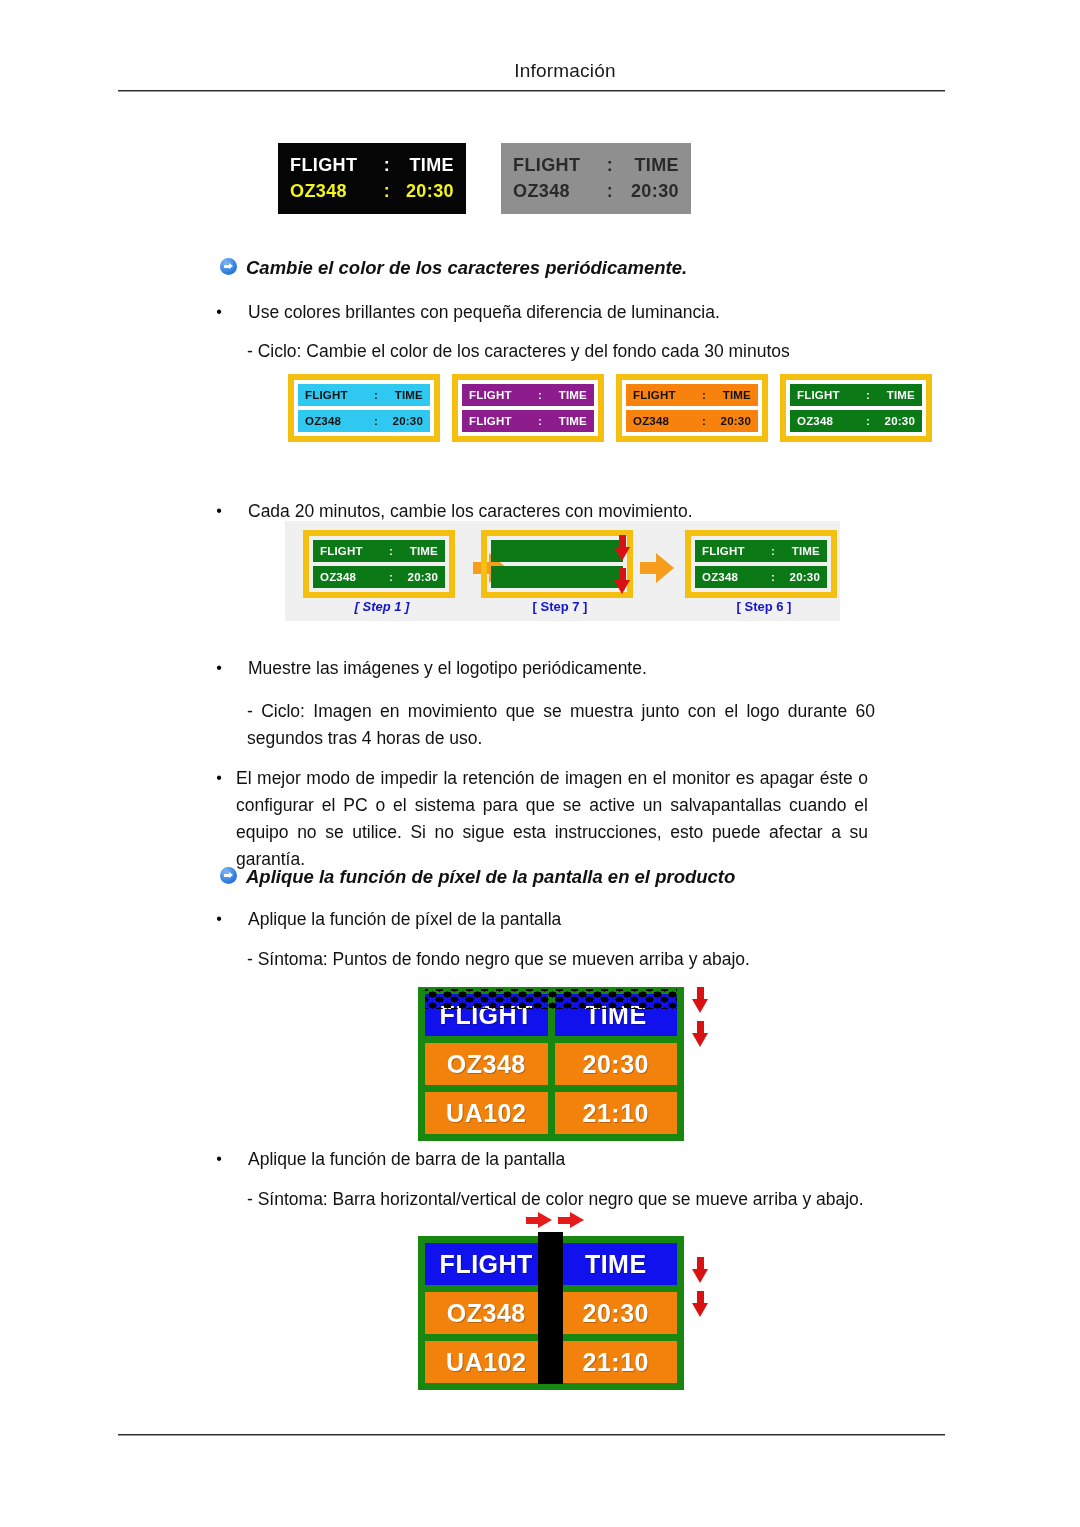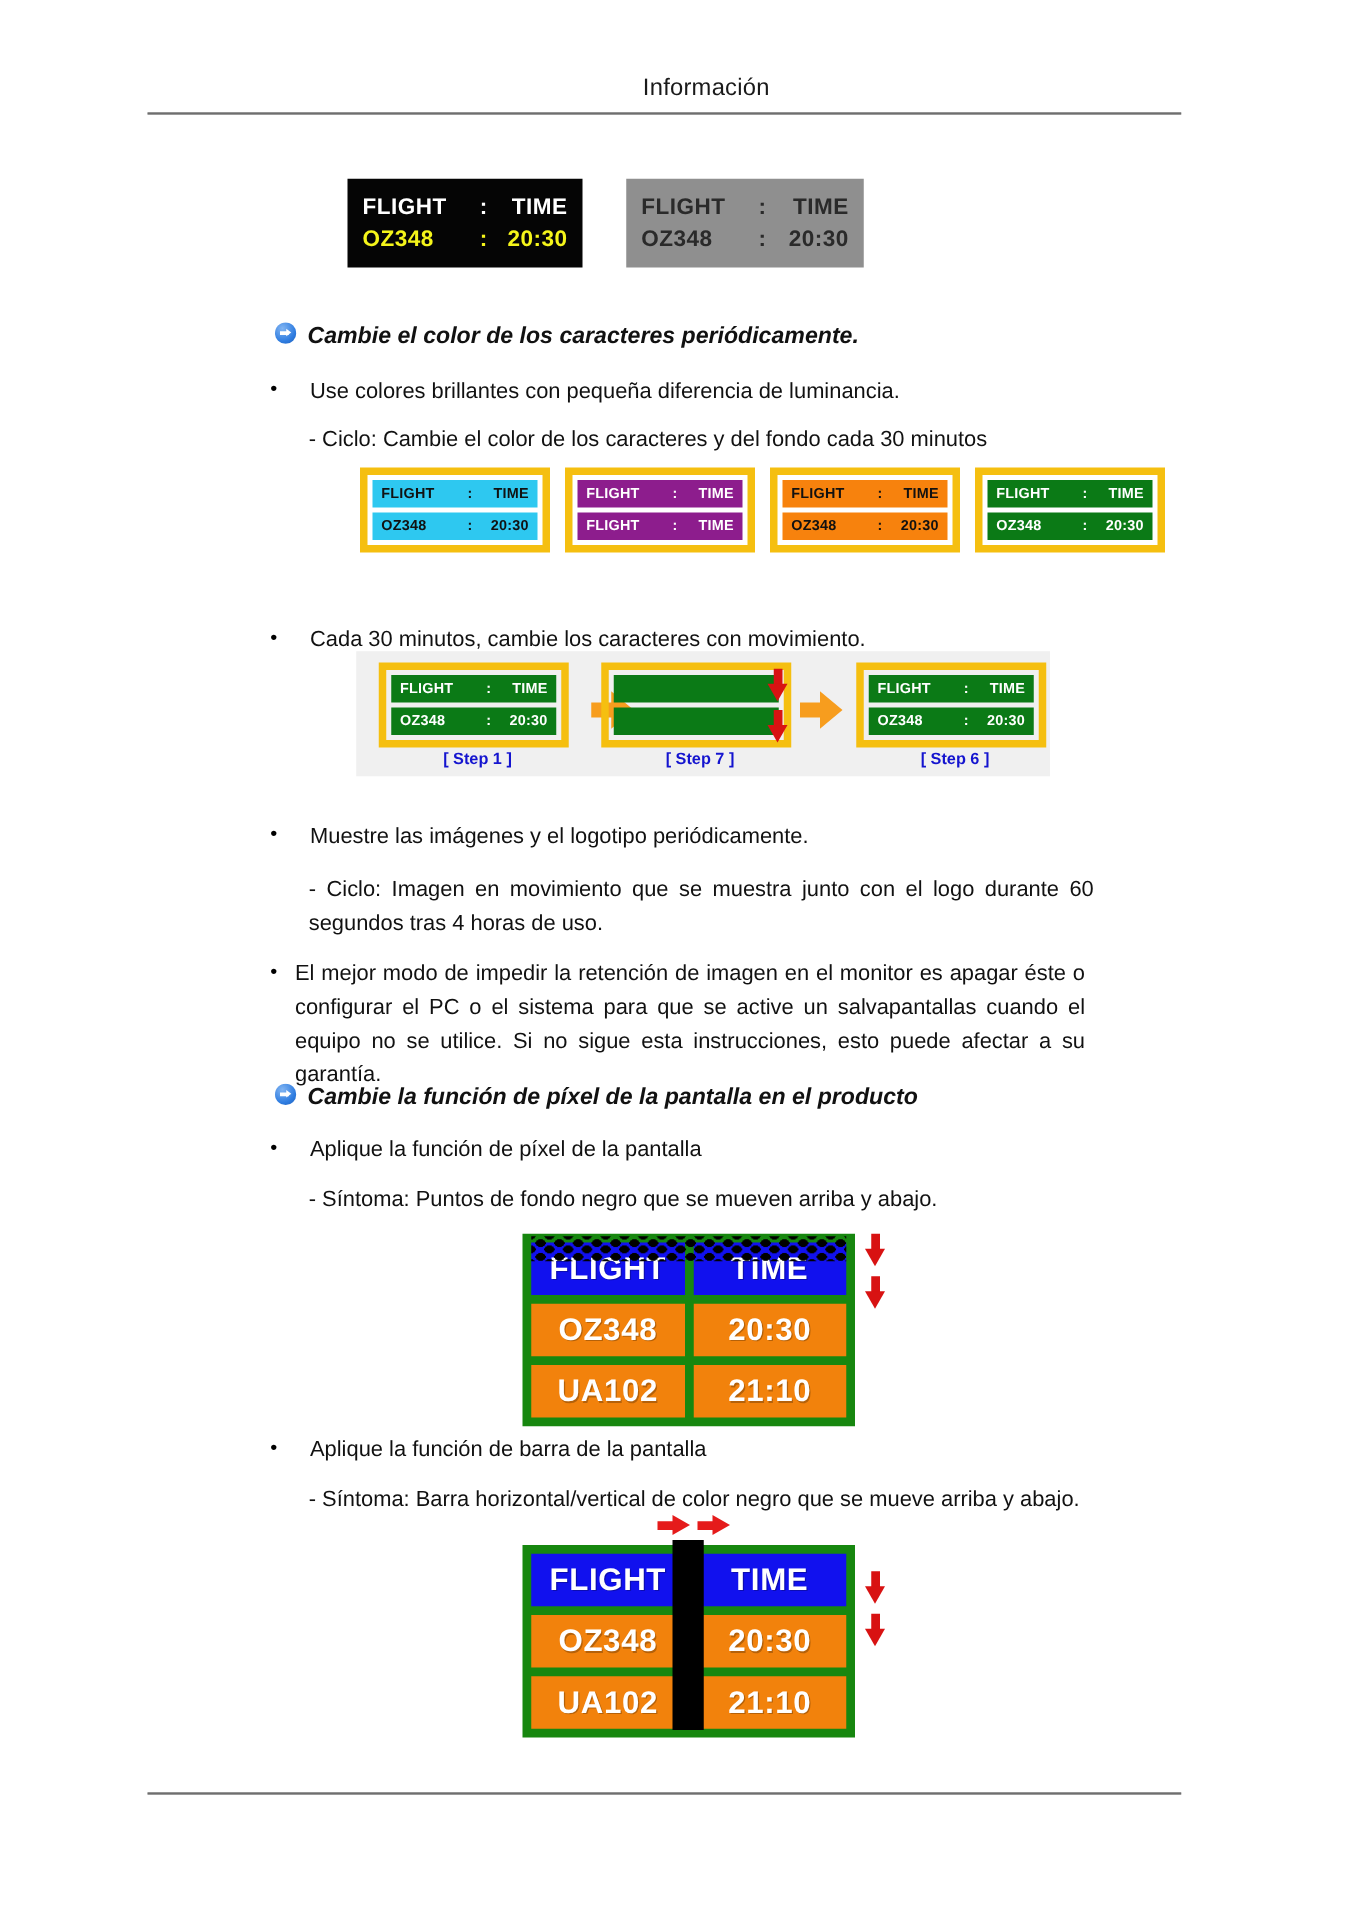--- a/index.html
+++ b/index.html
@@ -411,41 +411,41 @@
         <span class="s">:</span>
         <span class="v" style="width:40px;">20:30</span>
       </div>
     </div>
 
   </div>
 </div>
 
 <div class="bullet-row" style="top:498px;">
   <span class="dot">•</span>
-  <span class="text">Cada 30 minutos, cambie los caracteres con movimiento.</span>
+  <span class="text">Cada 20 minutos, cambie los caracteres con movimiento.</span>
 </div>
 
 <div class="fig" style="left:285px; top:521px;">
   <div class="step-figure">
 
     <div class="step-cell" style="left:18px; top:9px;">
       <div class="panel-bordered">
         <div class="row" style="background:#0b7a16; color:#ffffff; width:132px;">
           <span class="k">FLIGHT</span>
           <span class="s">:</span>
           <span class="v" style="width:40px;">TIME</span>
         </div>
         <div class="row" style="background:#0b7a16; color:#ffffff; width:132px;">
           <span class="k">OZ348</span>
           <span class="s">:</span>
           <span class="v" style="width:40px;">20:30</span>
         </div>
       </div>
     </div>
-    <div class="step-label" style="left:18px; top:78px; width:158px;">[ Step 1 ]</div>
+    <div class="step-label" style="left:18px; top:78px; width:158px;font-style:italic;">[ Step 1 ]</div>
 
     <div class="fat-arrow-right" style="position:absolute; left:188px; top:32px;"></div>
 
     <div class="step-cell" style="left:196px; top:9px;">
       <div class="panel-bordered">
         <div class="row scroll-row" style="width:132px; padding:0; display:block;">
           
           
         </div>
         <div class="row scroll-row" style="width:132px; padding:0; display:block;">
@@ -487,21 +487,21 @@
 
 <div class="para" style="left:247px; top:698px; width:628px;">- Ciclo: Imagen en movimiento que se muestra junto con el logo durante 60 segundos tras 4 horas de uso.</div>
 
 <div class="bullet-row" style="top:765px; align-items:flex-start;">
   <span class="dot">•</span>
   <span class="para" style="position:static; width:632px; display:block;">El mejor modo de impedir la retención de imagen en el monitor es apagar éste o configurar el PC o el sistema para que se active un salvapantallas cuando el equipo no se utilice. Si no sigue esta instrucciones, esto puede afectar a su garantía.</span>
 </div>
 
 <div class="arrow-head" style="top:865px;">
   <span class="blue-arrow-icon"></span>
-  <span class="label">Cambie la función de píxel de la pantalla en el producto</span>
+  <span class="label">Aplique la función de píxel de la pantalla en el producto</span>
 </div>
 
 <div class="bullet-row" style="top:906px;">
   <span class="dot">•</span>
   <span class="text">Aplique la función de píxel de la pantalla</span>
 </div>
 
 <div class="sub-line" style="top:946px;">- Síntoma: Puntos de fondo negro que se mueven arriba y abajo.</div>
 
 <div class="fig" style="left:418px; top:987px;">

